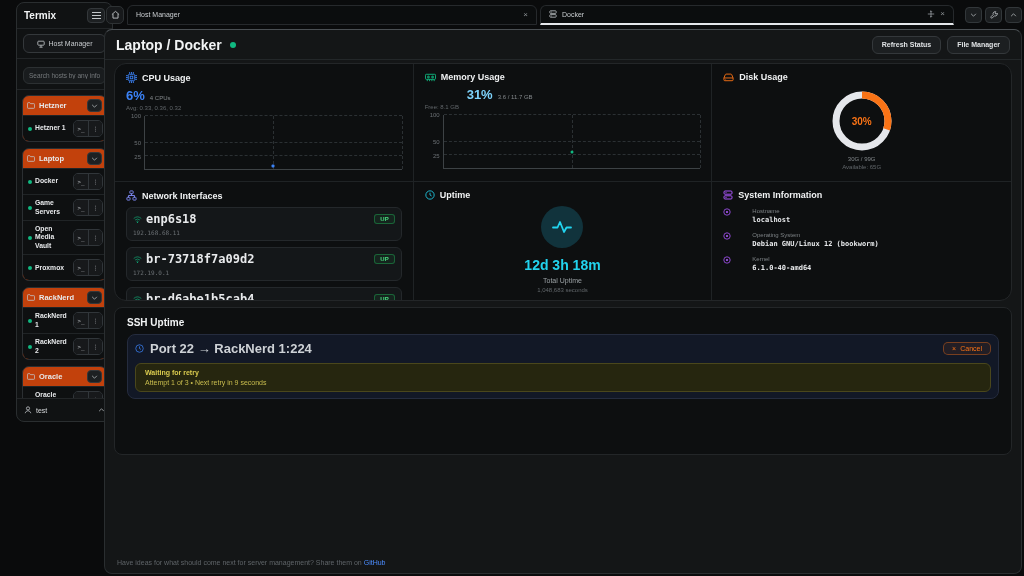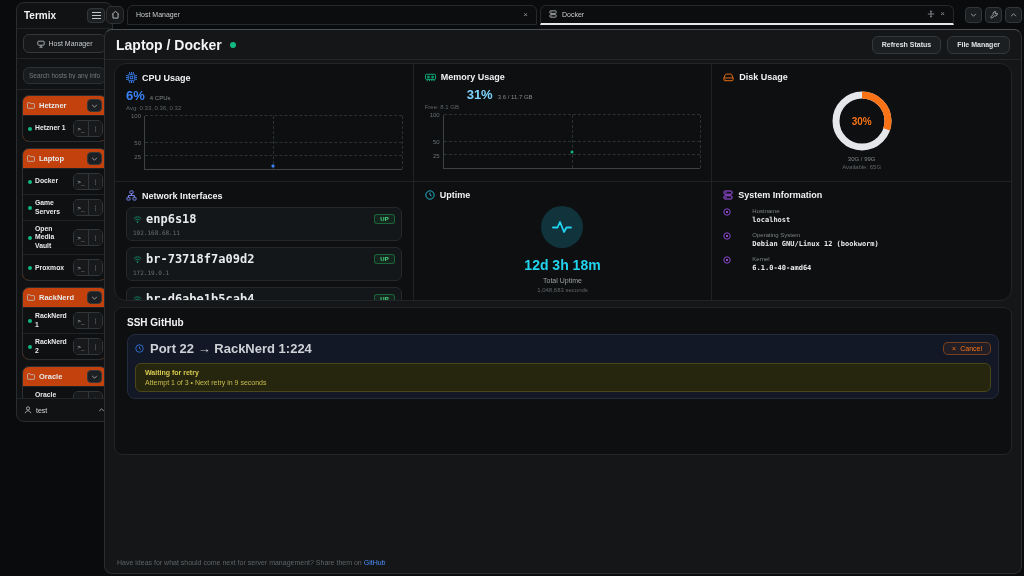--- a/index.html
+++ b/index.html
@@ -547,21 +547,21 @@
           </svg>
         <span class="si-texts">
           <span class="si-label">Kernel</span>
           <span class="si-value">6.1.0-40-amd64</span>
         </span>
       </div>
     </div>
   </section>
 
   <section class="tunnels">
-    <div class="tn-title">SSH GitHub</div>
+    <div class="tn-title">SSH Uptime</div>
     <div class="tunnel-card">
       <div class="tn-row">
         <svg width="9" height="9" viewBox="0 0 12 12">
             <circle cx="6" cy="6" r="5" fill="none" stroke="#3b82f6"></circle>
             <path d="M6 3.2V6l2 1.2" fill="none" stroke="#3b82f6"></path>
           </svg>
         <span class="tn-route">Port 22 → RackNerd 1:224</span>
         <button class="cancel-btn">
           <span>×</span>
           <span>Cancel</span>

